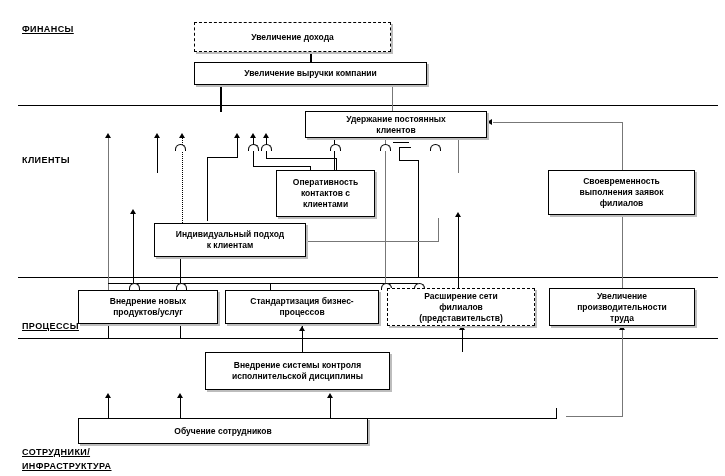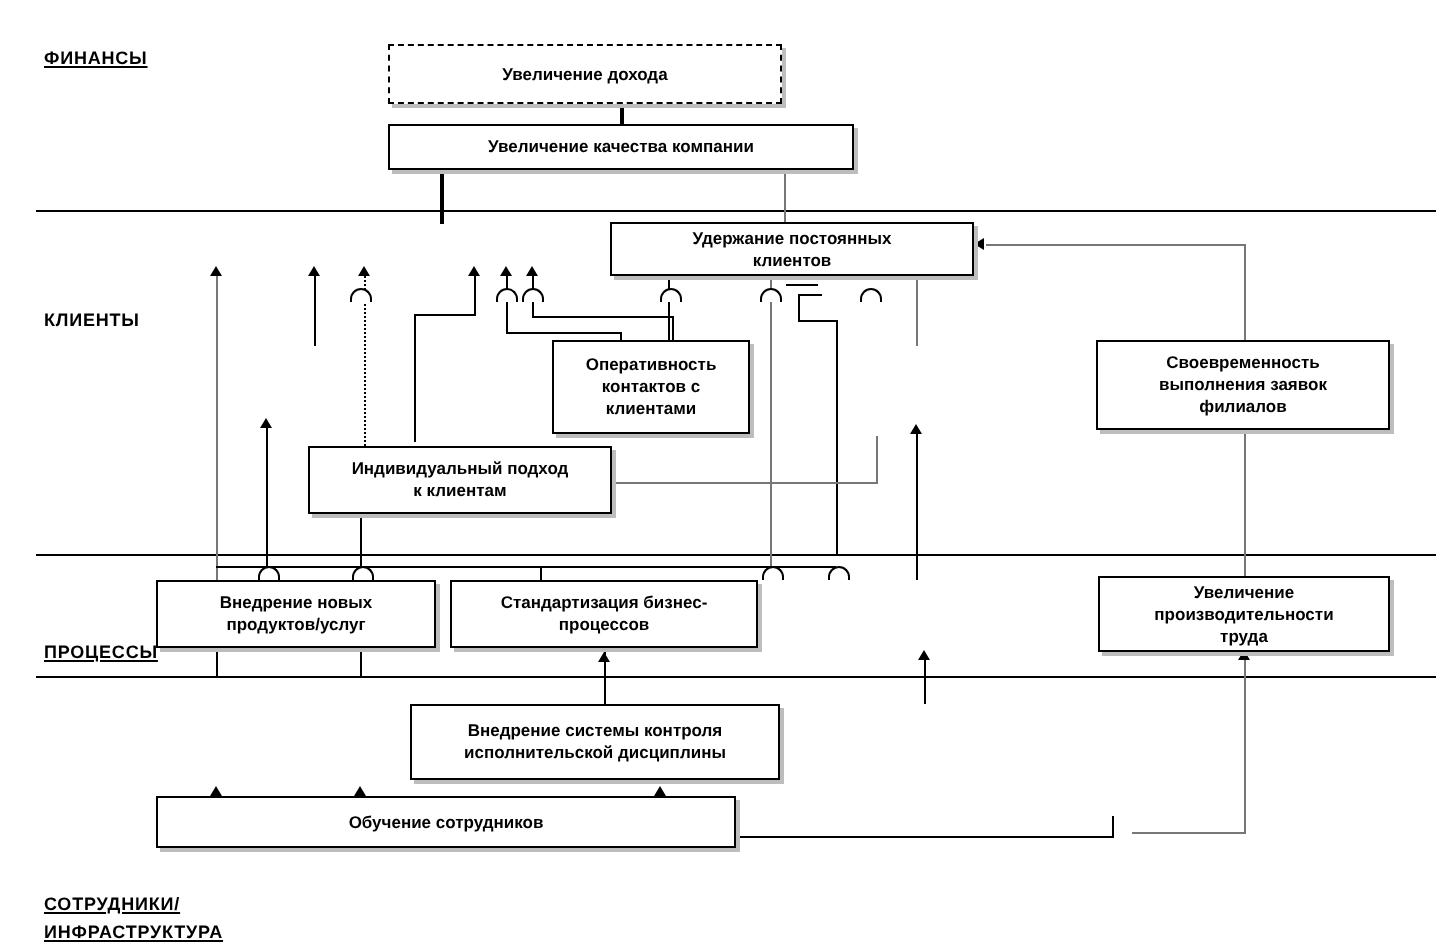--- a/index.html
+++ b/index.html
@@ -215,21 +215,21 @@
   <div class="ln lnv" style="left:108px;top:324px;height:14px;"></div>
   <div class="arrow-up" style="left:105px;top:320px;"></div>
   <div class="ln lnv" style="left:180px;top:324px;height:14px;"></div>
   <div class="arrow-up" style="left:177px;top:320px;"></div>
 
   <div class="box dash sh" style="left:194px;top:22px;width:197px;height:30px;">
     <span>Увеличение дохода</span>
   </div>
 
   <div class="box sh" style="left:194px;top:62px;width:233px;height:23px;">
-    <span>Увеличение качества компании</span>
+    <span>Увеличение выручки компании</span>
   </div>
 
 
   <div class="box sh" style="left:305px;top:111px;width:182px;height:27px;white-space:pre-line;">
     <span>Удержание постоянных
 клиентов</span>
   </div>
 
 
   <div class="box sh" style="left:276px;top:170px;width:99px;height:47px;white-space:pre-line;">
@@ -253,31 +253,36 @@
   <div class="box sh" style="left:78px;top:290px;width:140px;height:34px;white-space:pre-line;">
     <span>Внедрение новых
 продуктов/услуг</span>
   </div>
 
   <div class="box sh" style="left:225px;top:290px;width:154px;height:34px;white-space:pre-line;">
     <span>Стандартизация бизнес-
 процессов</span>
   </div>
 
+  <div class="box dash sh" style="left:387px;top:288px;width:148px;height:38px;white-space:pre-line;">
+    <span>Расширение сети
+филиалов
+(представительств)</span>
+  </div>
 
   <div class="box sh" style="left:549px;top:288px;width:146px;height:38px;white-space:pre-line;">
     <span>Увеличение
 производительности
 труда</span>
   </div>
 
   <div class="box sh" style="left:205px;top:352px;width:185px;height:38px;white-space:pre-line;">
     <span>Внедрение системы контроля
 исполнительской дисциплины</span>
   </div>
 
 
-  <div class="box sh" style="left:78px;top:398px;width:290px;height:26px;">
+  <div class="box sh" style="left:78px;top:418px;width:290px;height:26px;">
     <span>Обучение сотрудников</span>
   </div>
 
 
 </div>
 
 </body></html>

